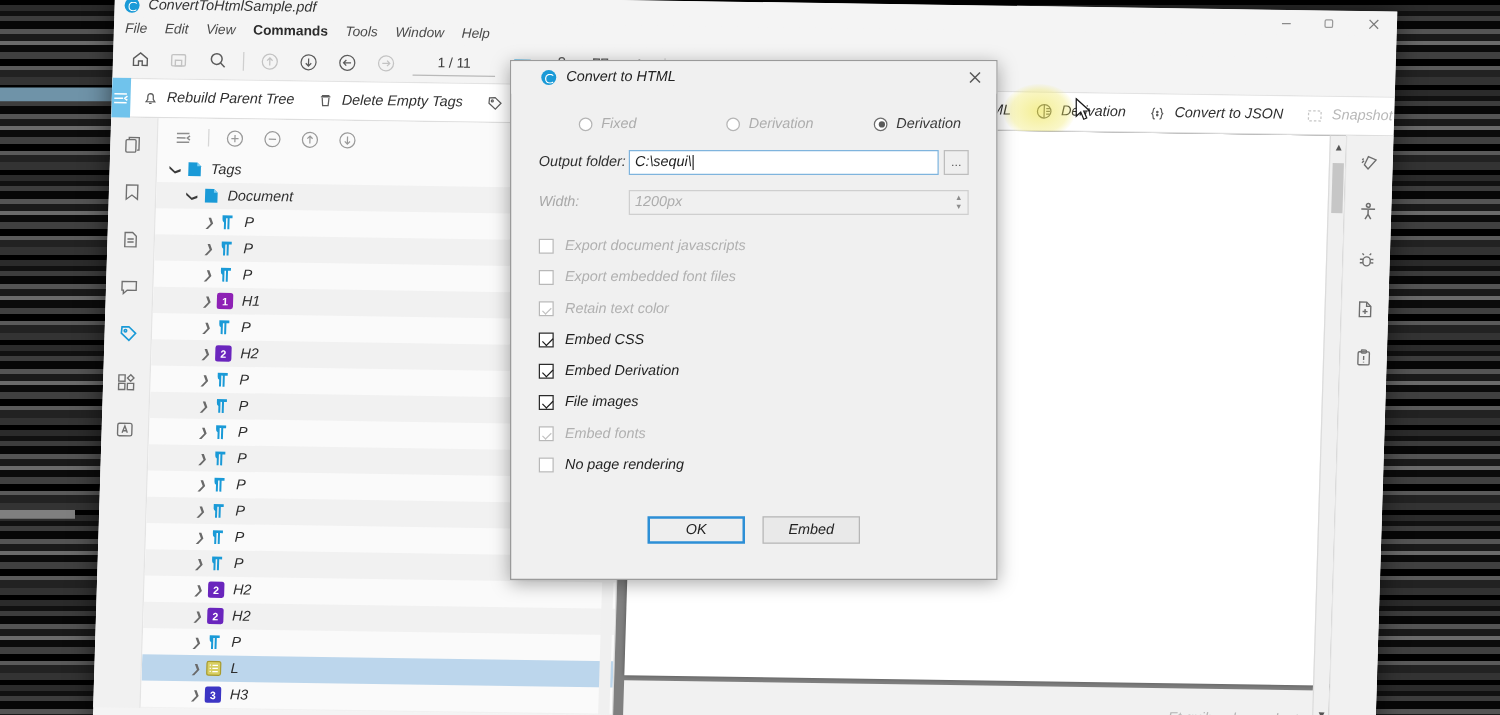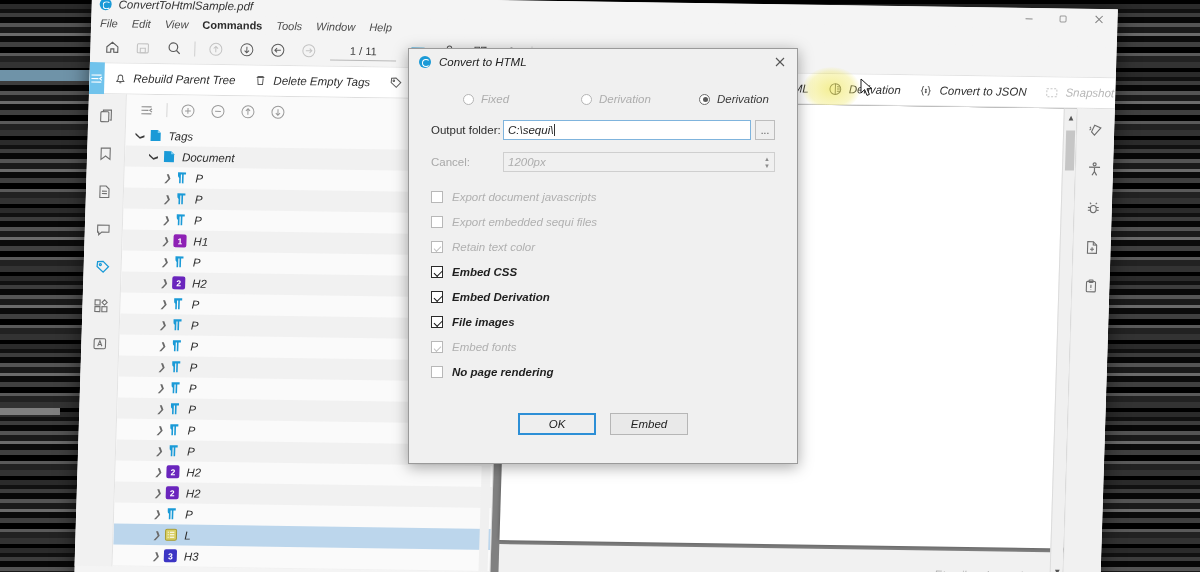--- a/index.html
+++ b/index.html
@@ -158,54 +158,54 @@
            flex-direction:column; align-items:center; gap:17px; border-left:1px solid #e4e4e4;}
   .rrail .ri { color:#6e6e6e; width:22px;height:22px;display:flex;align-items:center;justify-content:center;}
 
   
   #dialog {
     position:absolute; left:408px; top:48px; width:390px; height:416px;
     background:#f0f0f0; border:1px solid #9a9a9a;
     box-shadow:0 3px 14px rgba(0,0,0,.35);
     z-index:50;
   }
-  .dlg-title { height:26px; display:flex; align-items:center; padding-left:10px; background:#f0f0f0;}
+  .dlg-title { height:26px; display:flex; align-items:center; padding-left:24px; background:#f0f0f0;}
   .dlg-logo { width:12px;height:12px;border-radius:50%;background:#1a9ad7;position:relative;margin-right:8px;}
   .dlg-logo:after{content:"";position:absolute;left:3px;top:3px;width:6px;height:6px;border-radius:50%;
                   border:1.5px solid #fff;border-right-color:transparent;}
   .dlg-title span { font-size:11.5px; color:#222; font-style:italic;}
   .dlg-close { position:absolute; right:0; top:0; width:34px; height:26px; display:flex;
                align-items:center; justify-content:center; color:#555; font-size:13px;}
   .dlg-body { padding:18px 22px 0 22px; }
   .radio-row { display:flex; align-items:center; margin-bottom:15px;padding-left:32px; }
   .radio { display:flex; align-items:center; gap:7px; font-size:11.5px; font-style:italic; }
   .radio.dim { color:#adadad; }
   .radio.on { color:#3a3a3a; }
   .rdot { width:11px;height:11px;border-radius:50%;border:1px solid #b5b5b5;background:#fff;
           position:relative; flex:0 0 auto;}
   .rdot.checked { border-color:#6d6d6d; }
   .rdot.checked:after{content:"";position:absolute;left:2.5px;top:2.5px;width:5px;height:5px;
                       border-radius:50%;background:#5a5a5a;}
   .fld-row { display:flex; align-items:center; margin-bottom:12px; }
-  .fld-lbl { width:72px; font-size:11.5px; color:#2e2e2e; }
+  .fld-lbl { width:72px; font-size:11.5px; color:#2e2e2e; font-style:italic; }
   .fld-lbl.dim { color:#a8a8a8; }
   .txtinput { flex:1; height:20px; border:1px solid #7fb4dd; background:#fff; font-size:11.5px;
               color:#1d1d1d; padding:0 4px; display:flex; align-items:center; font-style:italic;}
   .caretbar { display:inline-block; width:1px; height:12px; background:#333; margin-left:1px;}
   .browsebtn { width:20px; height:20px; border:1px solid #bdbdbd; background:#efefef; margin-left:4px;
                display:flex; align-items:center; justify-content:center; font-size:10px; color:#555;}
   .numinput { flex:1; height:20px; border:1px solid #cfcfcf; background:#f0f0f0; font-size:11.5px;
               color:#adadad; padding:0 4px; display:flex; align-items:center; font-style:italic;
               justify-content:space-between;}
   .spin { display:flex; flex-direction:column; gap:1px; color:#8c8c8c; font-size:6px; line-height:6px;}
   .cb-row { display:flex; align-items:center; gap:9px; height:25px; font-size:11.5px; }
   .cb-row.dim { color:#b0b0b0; }
   .cb-row.en { color:#1f1f1f; }
   .cb-row .lbl { font-style:italic; }
-  .cb-row.en .lbl { font-weight:bold; font-style:italic;}
+  .cb-row.en .lbl { font-weight:normal; font-style:italic;}
   .cbox { width:12px;height:12px;border:1px solid #b8b8b8;background:#fff;position:relative;flex:0 0 auto;}
   .cbox.on-dim:after{content:"";position:absolute;left:2px;top:4px;width:6px;height:3px;
                      border-left:1.5px solid #c2c2c2;border-bottom:1.5px solid #c2c2c2;transform:rotate(-45deg);}
   .cbox.on-en { border-color:#2b2b2b; }
   .cbox.on-en:after{content:"";position:absolute;left:1.5px;top:3px;width:7px;height:3.5px;
                     border-left:1.7px solid #1a1a1a;border-bottom:1.7px solid #1a1a1a;transform:rotate(-45deg);}
   .dlg-btns { position:absolute; bottom:28px; left:0; width:100%; display:flex;
               justify-content:center; gap:14px; }
   .dbtn { width:78px; height:22px; display:flex; align-items:center; justify-content:center;
           font-size:11.5px; color:#222; background:#e9e9e9; border:1px solid #b6b6b6; font-style:italic;}
@@ -815,38 +815,38 @@
       <div class="fld-row">
         <div class="fld-lbl">Output folder:</div>
         <div class="txtinput">
           <span>C:\sequi\</span>
             <span class="caretbar"></span>
         </div>
         <div class="browsebtn">...</div>
       </div>
 
       <div class="fld-row">
-        <div class="fld-lbl dim">Cancel:</div>
+        <div class="fld-lbl dim">Width:</div>
         <div class="numinput">
           <span>1200px</span>
           <span class="spin">
               <span>▲</span>
               <span>▼</span>
             </span>
         </div>
       </div>
 
       <div id="options-list" style="margin-top:6px;">
           <div class="cb-row dim">
             <span class="cbox"></span>
             <span class="lbl">Export document javascripts</span>
           </div>
           <div class="cb-row dim">
             <span class="cbox"></span>
-            <span class="lbl">Export embedded sequi files</span>
+            <span class="lbl">Export embedded font files</span>
           </div>
           <div class="cb-row dim">
             <span class="cbox on-dim"></span>
             <span class="lbl">Retain text color</span>
           </div>
           <div class="cb-row en">
             <span class="cbox on-en"></span>
             <span class="lbl">Embed CSS</span>
           </div>
           <div class="cb-row en">

